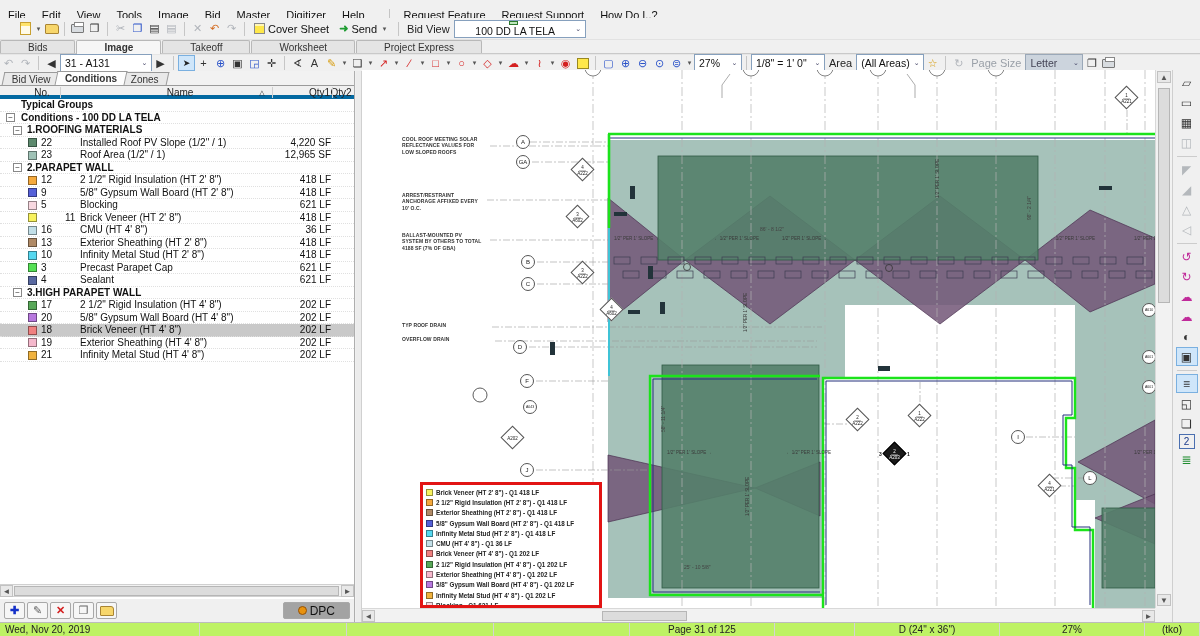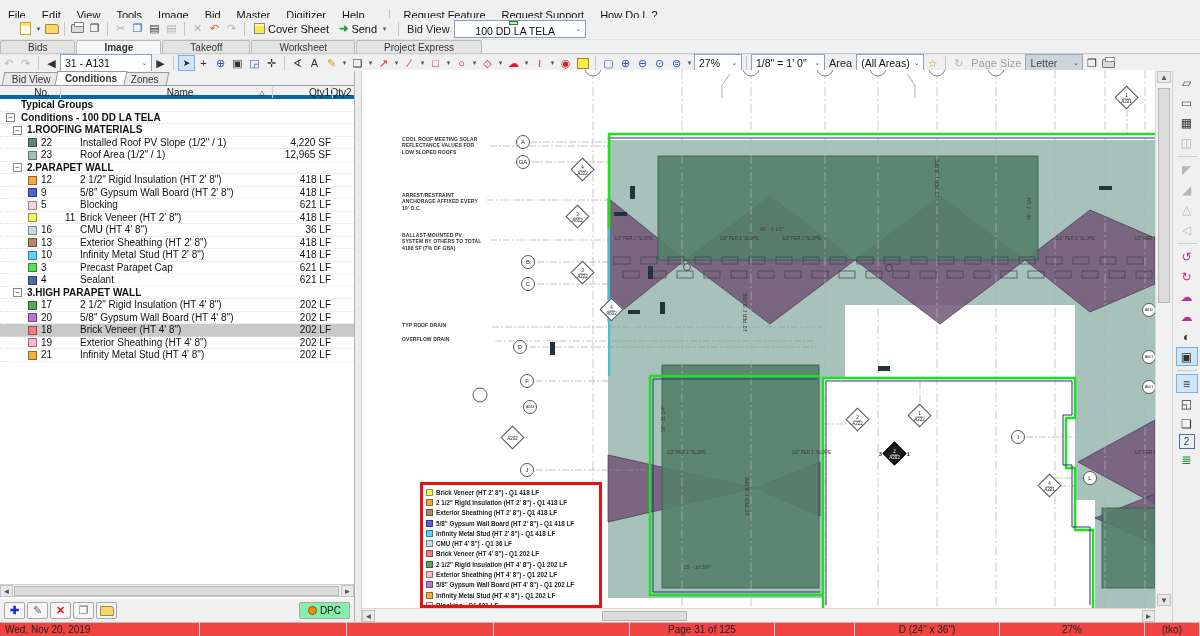--- a/index.html
+++ b/index.html
@@ -60,21 +60,21 @@
 .swatch{width:9px;height:9px;top:1.5px !important;border:1px solid rgba(0,0,0,.4)}
 .qty{right:23px;text-align:right}
 #panel-hscroll{position:absolute;left:0;top:513px;width:100%;height:13px;background:#f2f2f2;border-top:1px solid #d0d0d0;border-bottom:1px solid #d0d0d0}
 .sbtn{position:absolute;top:0;width:13px;height:12px;background:#e8e8e8;border:1px solid #c2c2c2;font-size:8px;line-height:11px;text-align:center;color:#555}
 .sthumb{position:absolute;background:#dcdcdc;border:1px solid #b6b6b6}
 #panel-buttons{position:absolute;left:0;top:528px;width:100%;height:23px;background:#f0f0f0;display:flex;align-items:center;gap:2px;padding:0 4px}
 .pbtn{width:21px;height:17px;border:1px solid #a8a8a8;background:#f6f6f6;border-radius:2px;display:flex;align-items:center;justify-content:center;font-size:11px}
 .pbtn.plus{color:#1430c8;font-weight:bold}
 .pbtn.del{color:#d42020;font-weight:bold}
 .pbtn.gray{color:#666}
-#dpc-btn{margin-left:auto;height:17px;border:1px solid #a8a8a8;background:#86efac;border-radius:2px;display:flex;align-items:center;gap:3px;padding:0 8px;font-size:10px}
+#dpc-btn{margin-left:auto;height:17px;border:1px solid #a8a8a8;background:#a3a3a3;border-radius:2px;display:flex;align-items:center;gap:3px;padding:0 14px;font-size:12px}
 .dpc-dot{width:9px;height:9px;border-radius:50%;background:#e8920e;border:1px solid #91510a}
 
 #splitter{position:absolute;left:356px;top:71px;width:6px;height:551px;background:#ececec;border-right:1px solid #d0d0d0}
 
 #drawing{position:absolute;left:362px;top:70px;width:793px;height:538px;background:#fff;overflow:hidden}
 .anno{position:absolute;width:80px;font-size:5px;line-height:1.25;color:#333;font-weight:bold;letter-spacing:.1px}
 .bub{position:absolute;width:14px;height:14px;border:1px solid #555;border-radius:50%;background:#fff;font-size:6px;display:flex;align-items:center;justify-content:center;color:#222;transform:translate(-7px,-7px)}
 .bub.sm{font-size:3.5px}
 .dmw{position:absolute;width:17px;height:17px;transform:translate(-9px,-9px) rotate(45deg);background:#fff;border:1px solid #555}
 .dmw .din{position:absolute;left:0;top:0;width:17px;height:17px;transform:rotate(-45deg);display:flex;flex-direction:column;align-items:center;justify-content:center;font-size:4.5px;line-height:1.15;color:#222}
@@ -93,21 +93,21 @@
 #hscroll{position:absolute;left:362px;top:608px;width:793px;height:14px;background:#f2f2f2;border-top:1px solid #d8d8d8}
 #right-toolbar{position:absolute;left:1172px;top:70px;width:28px;height:552px;background:#f0f0f0;border-left:1px solid #cfcfcf;display:flex;flex-direction:column;align-items:center;padding-top:3px}
 .rtic{width:22px;height:19px;display:flex;align-items:center;justify-content:center;font-size:12px;color:#333;margin-bottom:1px}
 .rtic.dis{color:#b4b8bc}
 .rtic.pink{color:#c02a9a}
 .rtic.green{color:#1f8c2f}
 .rtic.act{background:#cfe6fa;border:1px solid #7ab0e0}
 .rtic.num{font-size:10px;border:1px solid #4a6fb0;color:#1a3a8a;width:16px;height:15px}
 .rsep{width:20px;height:1px;background:#cccccc;margin:3px 0}
 
-#statusbar{position:absolute;left:0;top:622px;width:1200px;height:14px;background:#ef4444;border-top:1px solid #bcbcbc;display:flex;font-size:10px;color:#222}
+#statusbar{position:absolute;left:0;top:622px;width:1200px;height:14px;background:#bef264;border-top:1px solid #bcbcbc;display:flex;font-size:10px;color:#222}
 .scell{height:100%;line-height:13px;border-right:1px solid #d4d4d4;overflow:hidden;white-space:nowrap}
 </style>
 </head>
 <body>
 
 <div id="app">
 
   <div id="menubar">
       <div class="menu-item">File</div>
       <div class="menu-item">Edit</div>

